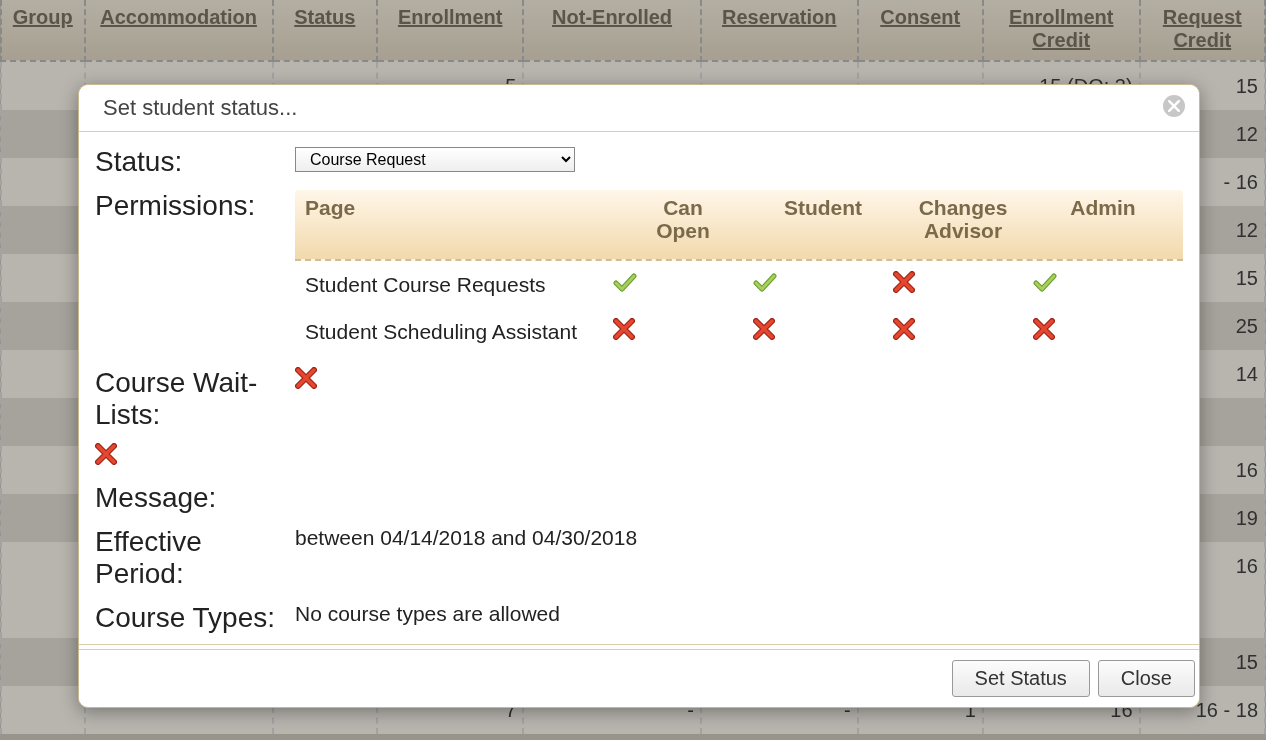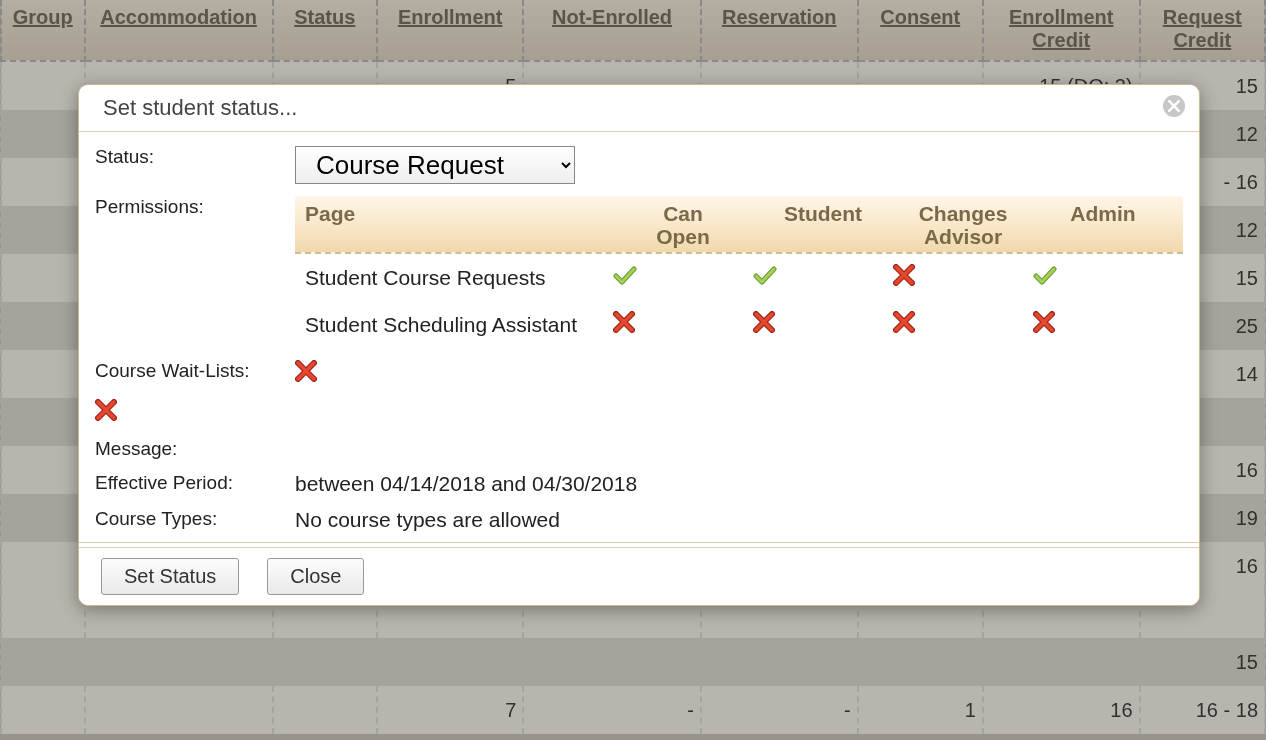--- a/index.html
+++ b/index.html
@@ -15,40 +15,40 @@
 
 .mask{position:absolute;inset:0;background:rgba(40,40,40,0.25);}
 
 
 .dialog{position:absolute;left:78px;top:84px;width:1120px;background:#fff;border:1px solid #c9b98f;border-radius:10px;box-shadow:0 4px 18px rgba(0,0,0,0.35);}
 .dialog-title{padding:10px 24px;font-size:22px;color:#444;border-bottom:1px solid #d9ceb0;border-top-left-radius:10px;border-top-right-radius:10px;background:linear-gradient(#fff,#fff);position:relative;}
 .close-x{position:absolute;right:14px;top:10px;width:22px;height:22px;border-radius:50%;background:#c7c7c7;display:flex;align-items:center;justify-content:center;cursor:pointer;}
 .close-x svg{width:12px;height:12px;}
 .dialog-body{padding:8px 16px 4px 16px;}
 .row{display:flex;align-items:flex-start;padding:6px 0;}
-.row .lbl{width:200px;font-size:19px;color:#222;}
+.row .lbl{width:200px;font-size:28px;color:#222;}
 .row .val{flex:1;font-size:21px;color:#222;}
 
 
 .perm-wrap{flex:1;}
-.perm-head{display:flex;background:linear-gradient(#fff6e9,#f2d9ac);border-top-left-radius:4px;border-top-right-radius:4px;padding:6px 10px 4px 10px;color:#7a6a4a;font-weight:bold;font-size:21px;border-bottom:2px dashed #cbbE9a;}
+.perm-head{display:flex;background:linear-gradient(#fff6e9,#f2d9ac);border-top-left-radius:4px;border-top-right-radius:4px;padding:6px 10px 17px 10px;color:#7a6a4a;font-weight:bold;font-size:21px;border-bottom:2px dashed #cbbE9a;}
 .perm-head .c-page{flex:1;}
 .perm-head .c{width:140px;text-align:center;line-height:1.1;}
 .perm-row{display:flex;padding:10px 10px;align-items:center;font-size:21px;color:#222;}
 .perm-row .c-page{flex:1;}
 .perm-row .c{width:140px;text-align:left;}
 
 
 .ico{display:inline-block;vertical-align:middle;}
 
 
-.sel{font-size:26px;padding:2px 16px;width:280px;border:1px solid #888;background:linear-gradient(#fff,#eee);}
-
-
-.dialog-footer{border-top:1px solid #d9ceb0;padding:10px 22px;display:flex;justify-content:flex-start;gap:28px;background:#fff;border-bottom-left-radius:10px;border-bottom-right-radius:10px;}
+.sel{font-size:16px;padding:2px 10px;width:280px;border:1px solid #888;background:linear-gradient(#fff,#eee);}
+
+
+.dialog-footer{border-top:1px solid #d9ceb0;padding:10px 4px;display:flex;justify-content:flex-end;gap:8px;background:#fff;border-bottom-left-radius:10px;border-bottom-right-radius:10px;}
 .btn{font-size:20px;padding:6px 22px;border:1px solid #999;background:linear-gradient(#fcfcfc,#e9e9e9);border-radius:3px;cursor:pointer;color:#333;}
 
 
 .hr{height:0;border-bottom:1px solid #d9ceb0;margin:4px -16px 0 -16px;}
 </style>
 </head>
 <body>
 
 <table class="bg-table">
   <thead>

